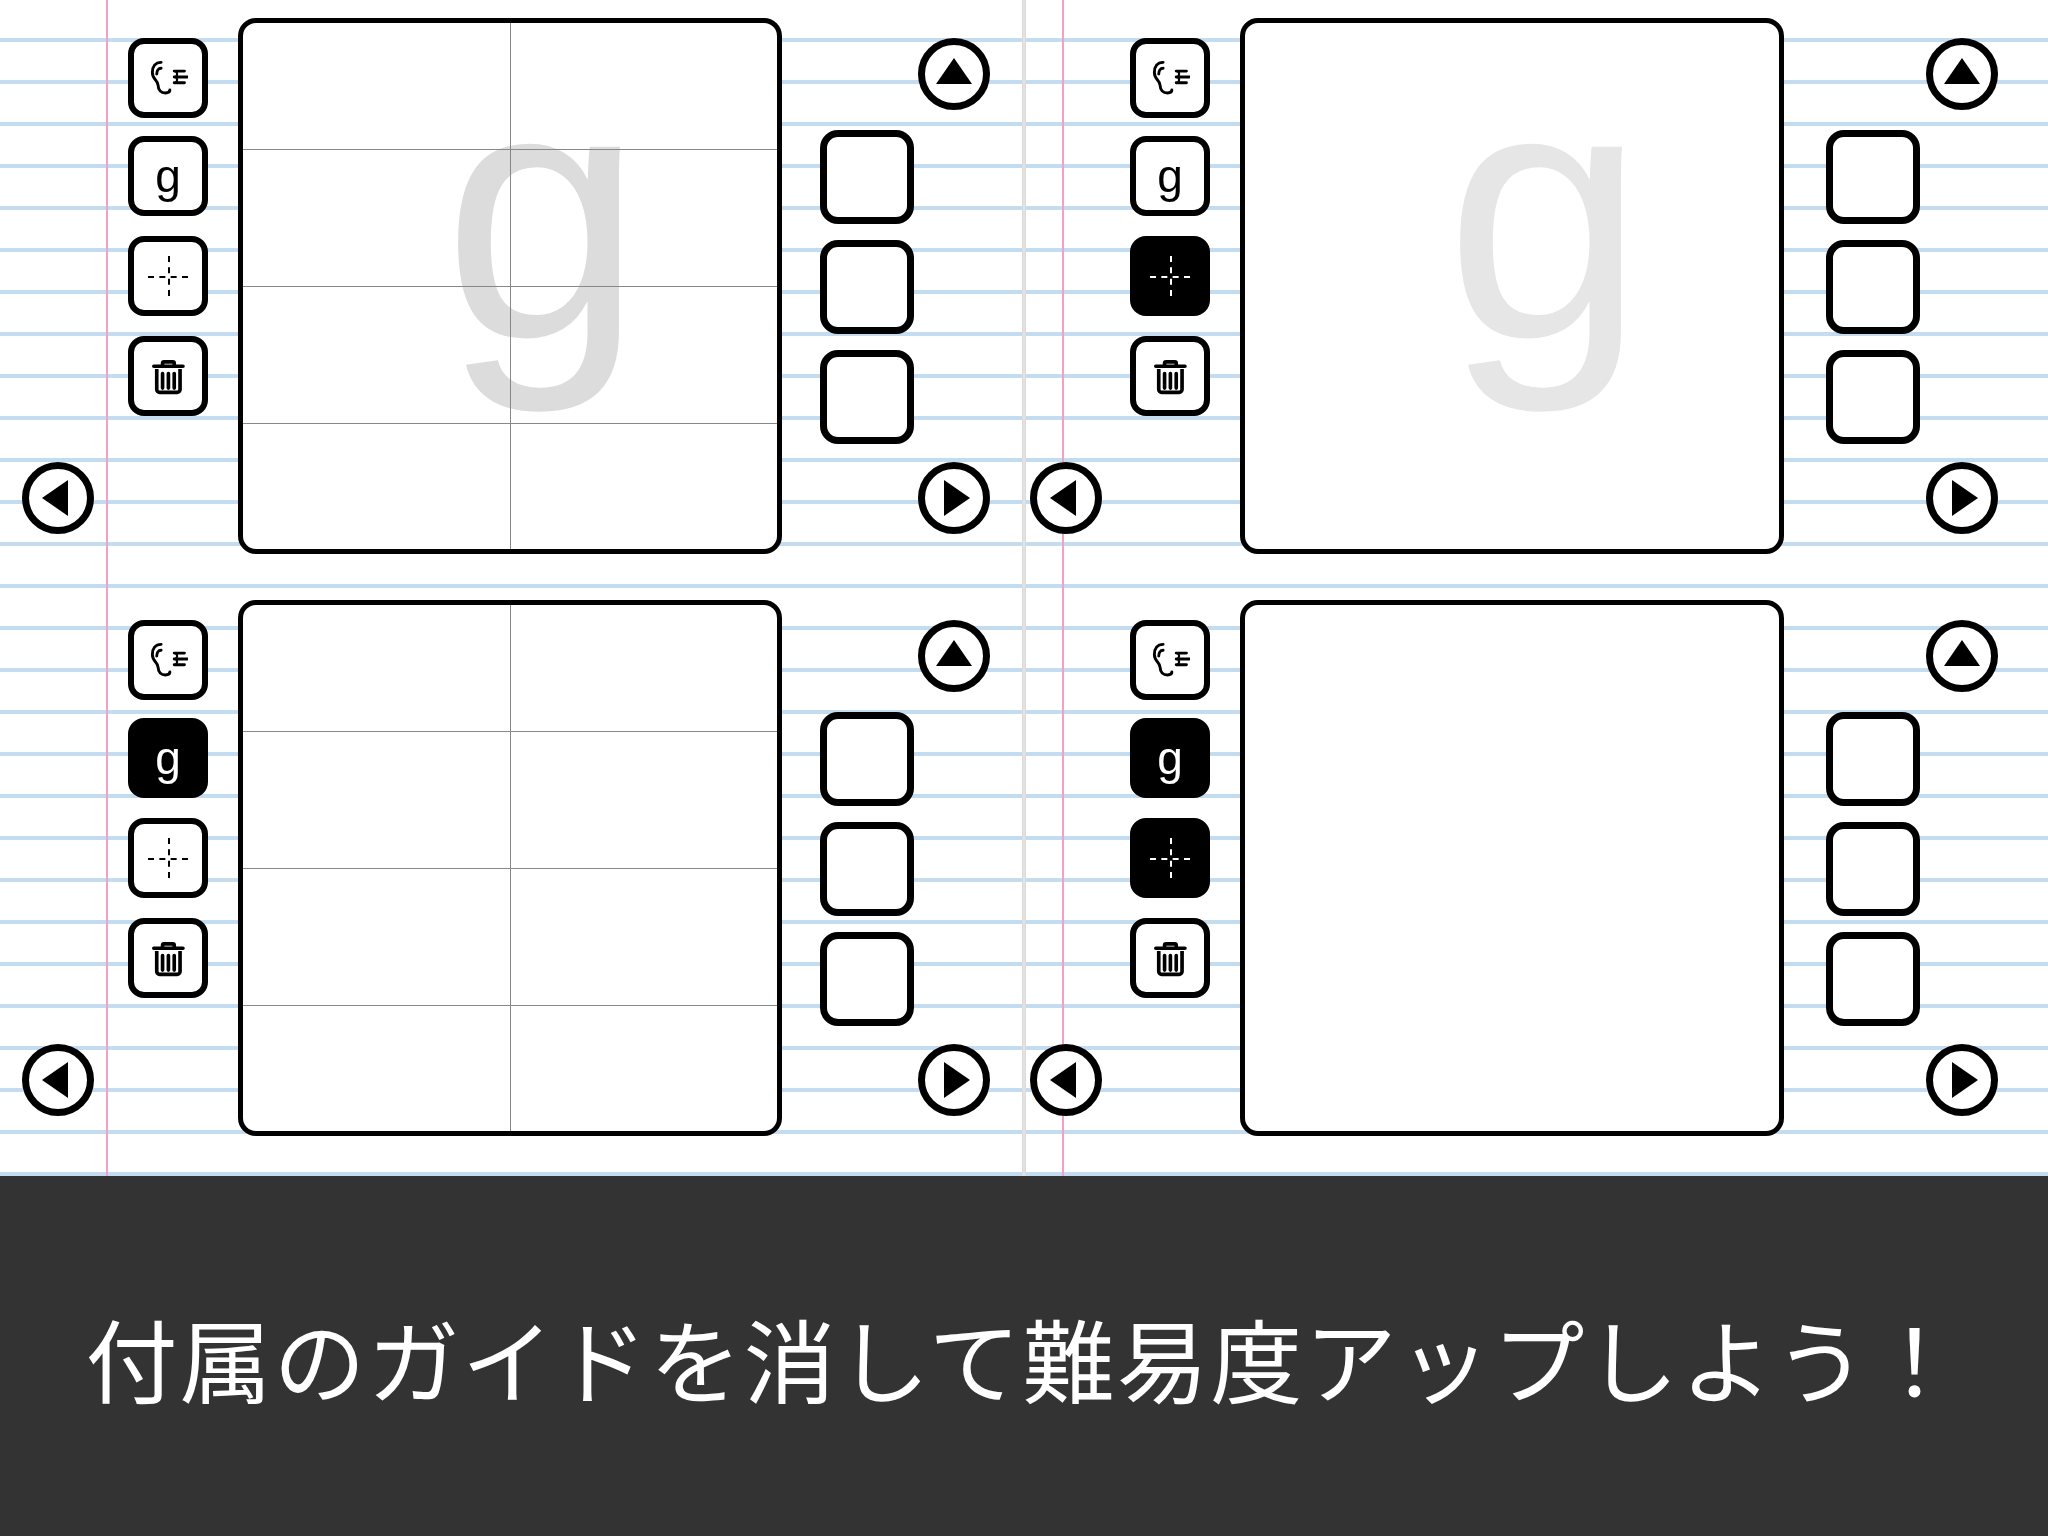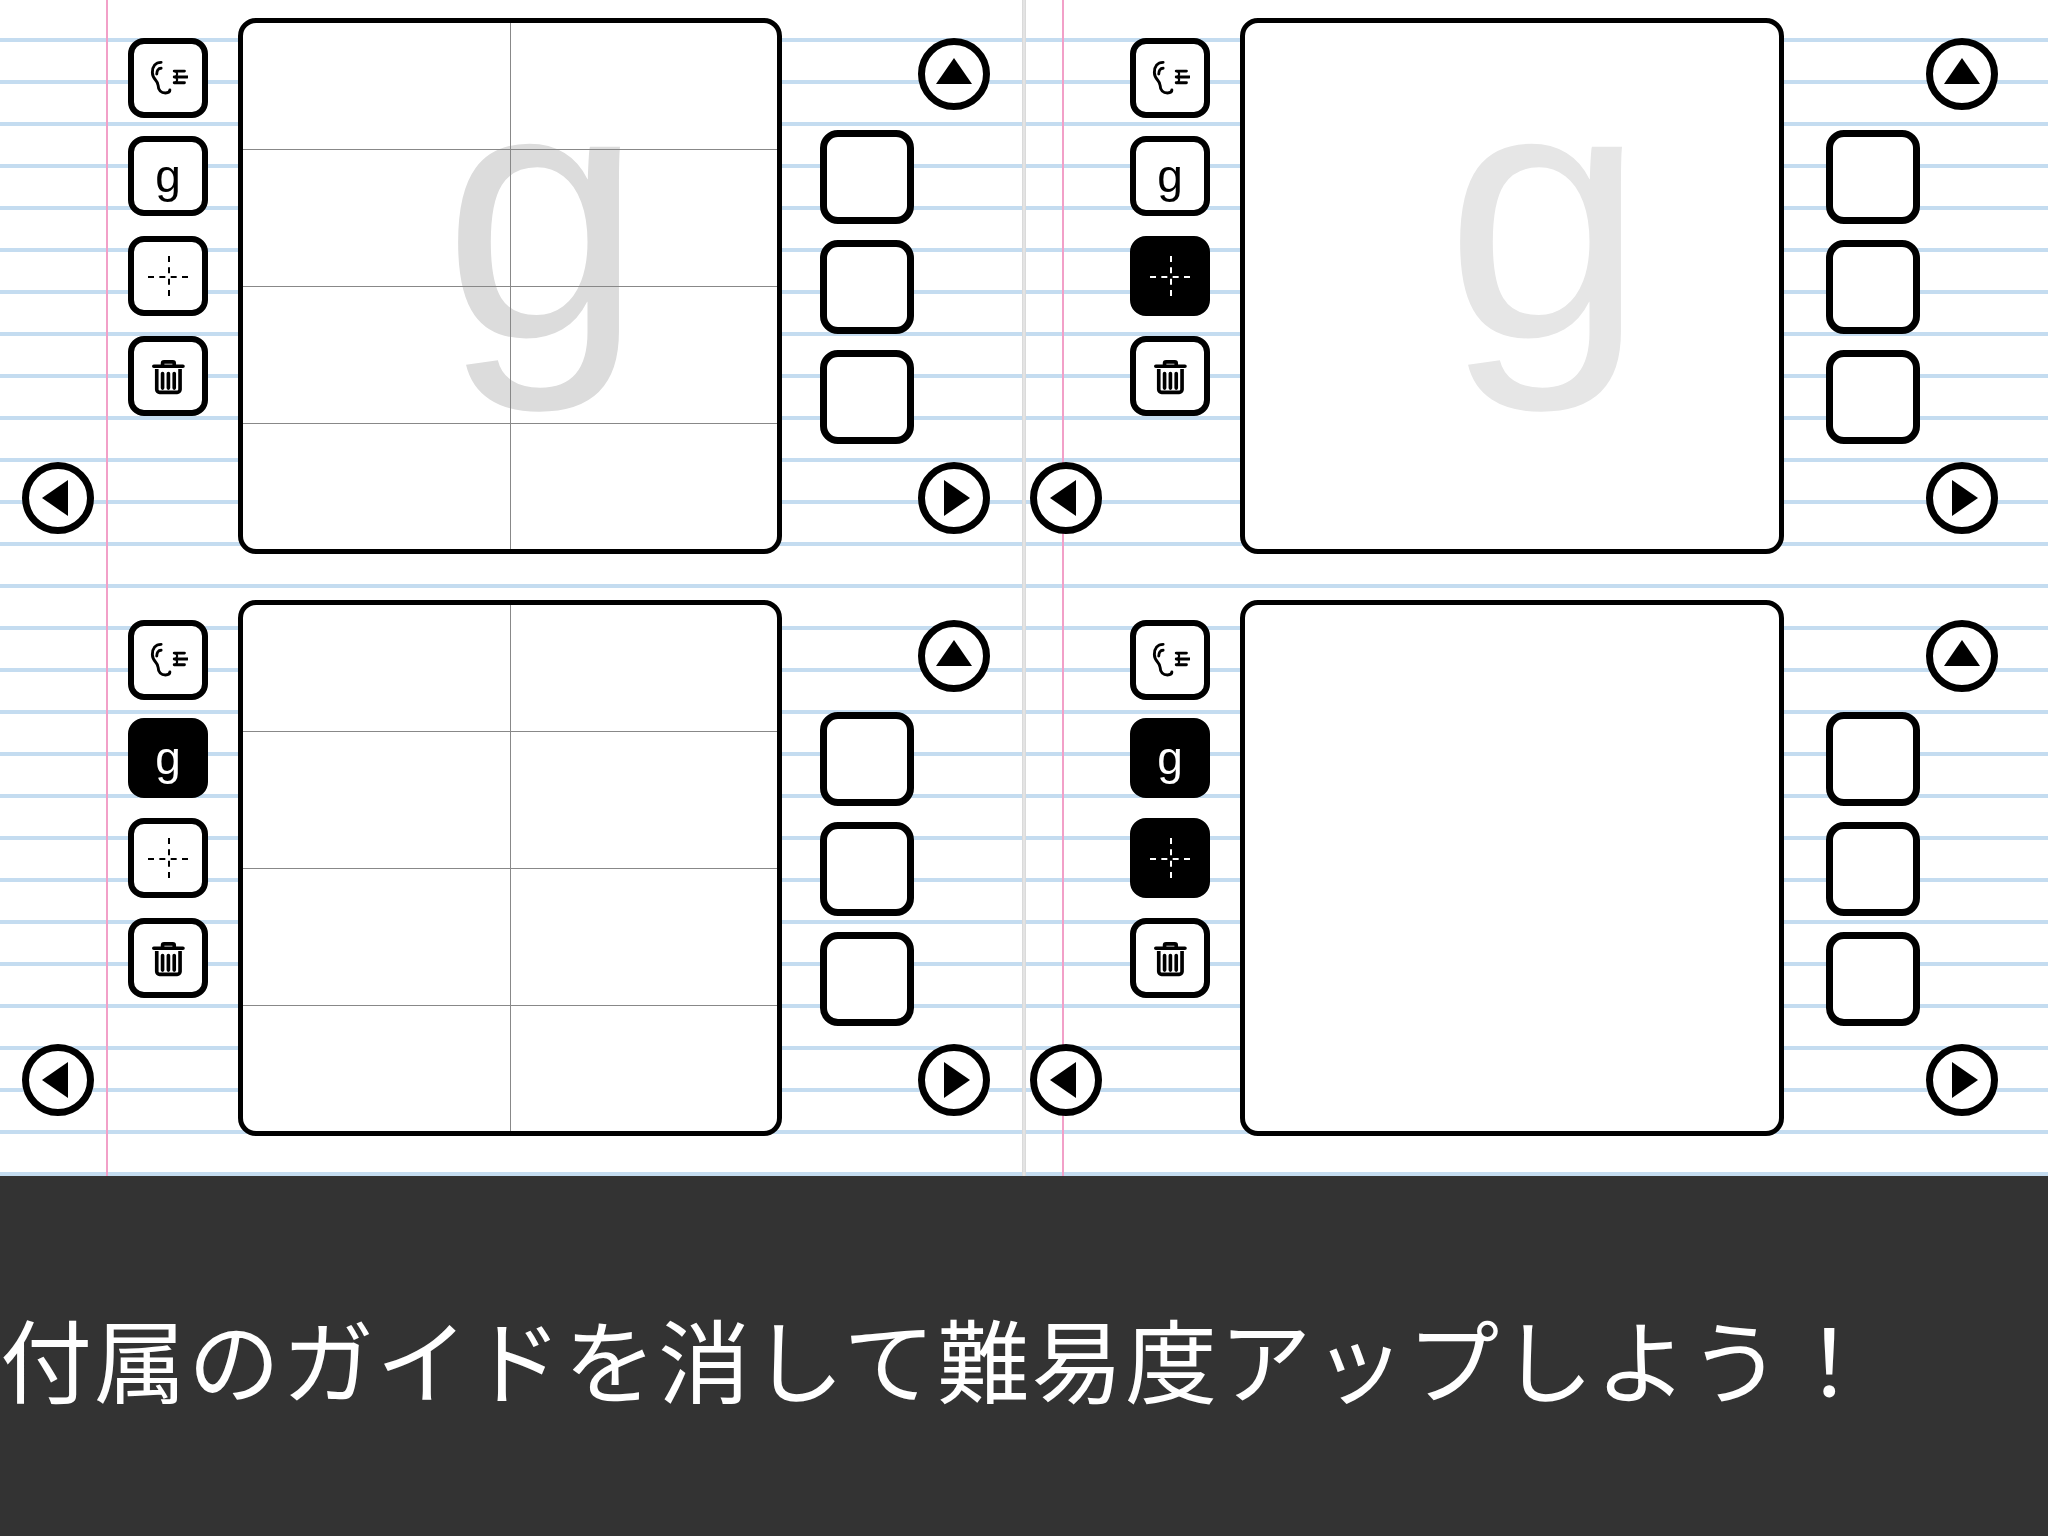--- a/index.html
+++ b/index.html
@@ -113,21 +113,21 @@
   .mini-grid { position:absolute; inset:14px; }
   .mini-grid .mh { position:absolute; left:0; right:0; height:0; border-top:2px dashed currentColor; top:50%; }
   .mini-grid .mv { position:absolute; top:0; bottom:0; width:0; border-left:2px dashed currentColor; left:50%; }
 
   
   .caption-bar {
     position:absolute;
     left:0; right:0; bottom:0;
     height: 360px;
     background:#333333;
-    display:flex; align-items:center; 
+    display:flex; align-items:center; justify-content:center;
   }
   .caption-bar .caption {
     color:#fff;
     font-size: 92px;
     font-family: "Hiragino Sans", "Noto Sans JP", sans-serif;
     font-weight: 400;
     letter-spacing: 2px;
   }
 </style>
 </head>

